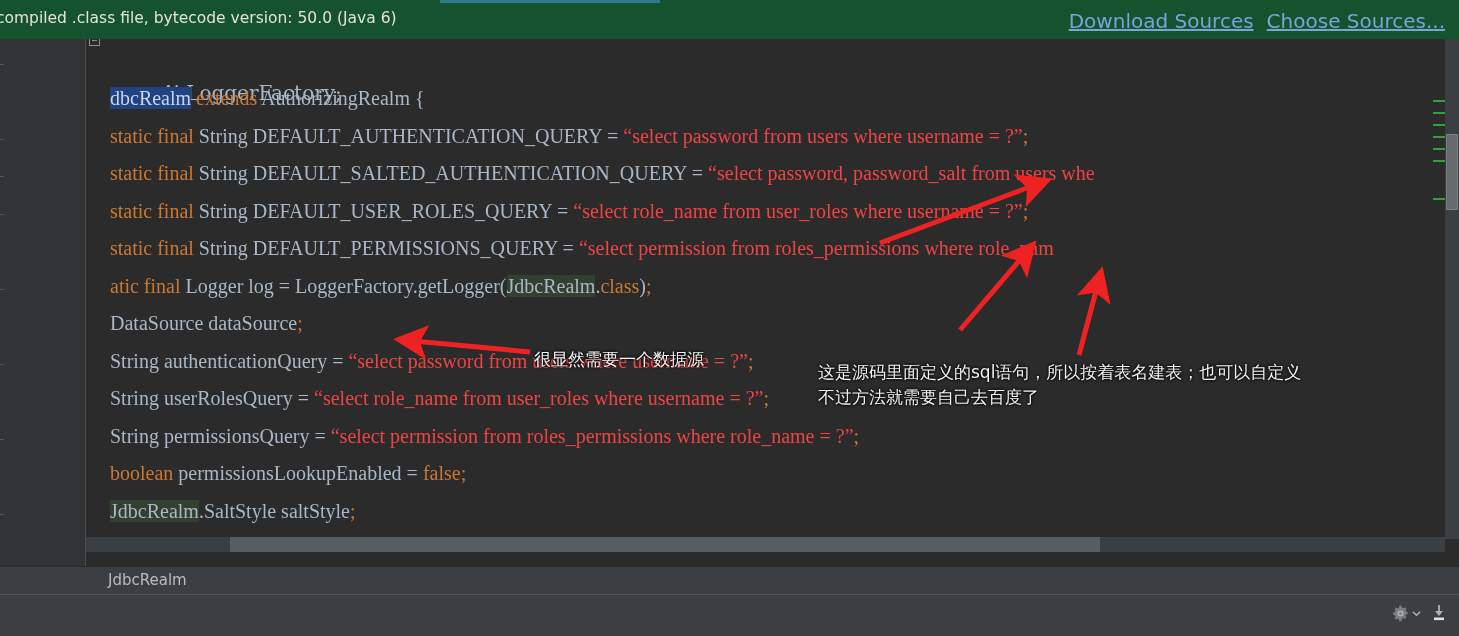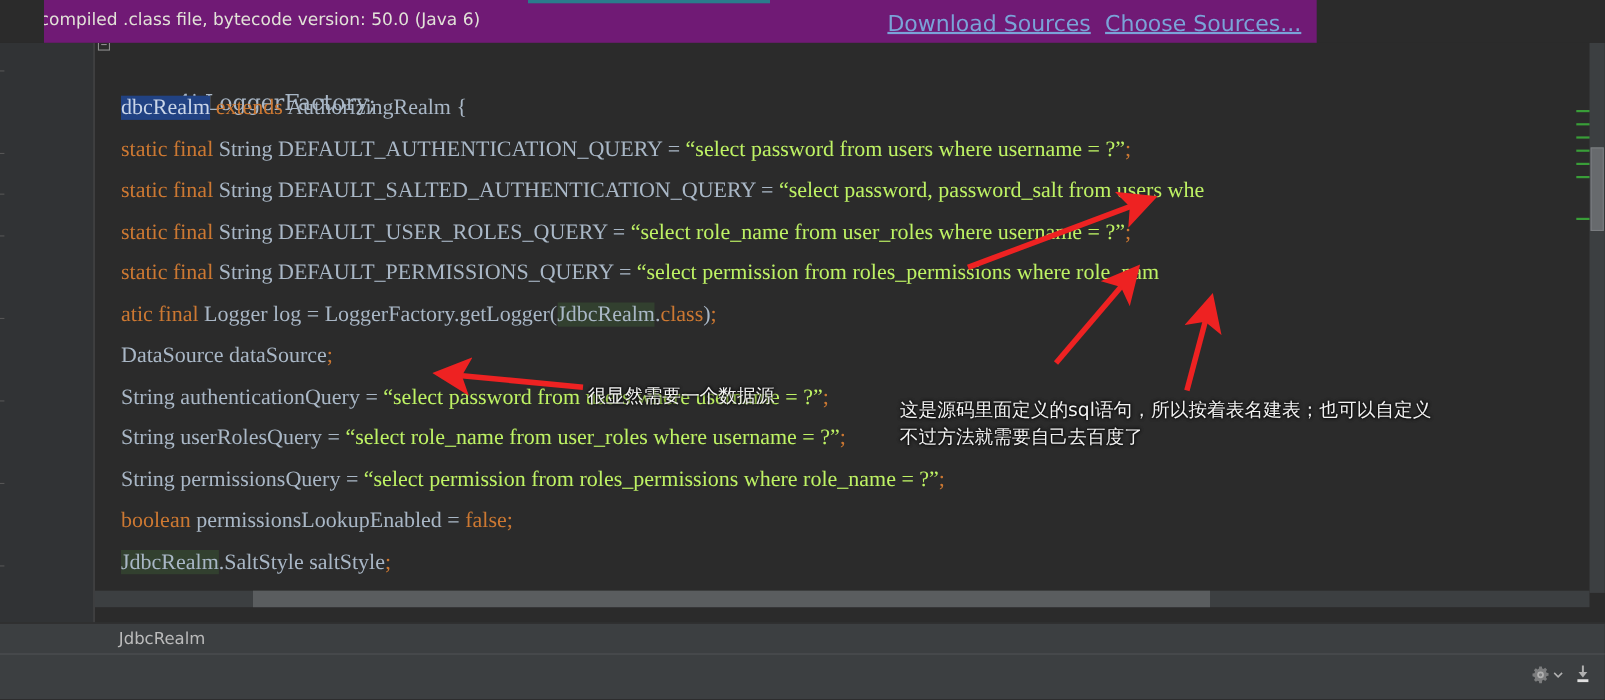--- a/index.html
+++ b/index.html
@@ -13,24 +13,23 @@
     width: 1459px;
     height: 636px;
     overflow: hidden;
     background: #2b2b2b;
   }
 
   
   .notif-bar {
     position: absolute;
     left: 0; top: 0;
-    width: 1157px; height: 39px;
-    background: #701a75;
+    width: 1459px; height: 39px;
+    background: #14532d;
     overflow: hidden;
-    margin-left: 40px;
   }
   .notif-accent {
     position: absolute;
     left: 440px; top: 0px;
     width: 220px; height: 3px;
     background: #2a7b8c;
   }
   .notif-text {
     position: absolute;
     left: -4px; top: 9px;
@@ -91,21 +90,21 @@
     line-height: 37.5px;
     white-space: pre;
     color: #a9b7c6;
   }
   .line {
     height: 37.5px;
     white-space: pre;
     padding-left: 24px;
   }
   .kw   { color: #cc7832; }
-  .str  { color: #bef264; }
+  .str  { color: #ef4444; }
   .plain{ color: #a9b7c6; }
   .punct{ color: #cc7832; }
   .sel  { background: #214283; color: #c9d5e8; }
   .usagehl { background: #32402f; }
 
   .fold-line {
     position: absolute;
     left: 0; top: -6px;
     font-family: "DejaVu Serif", serif;
     font-size: 20px;

